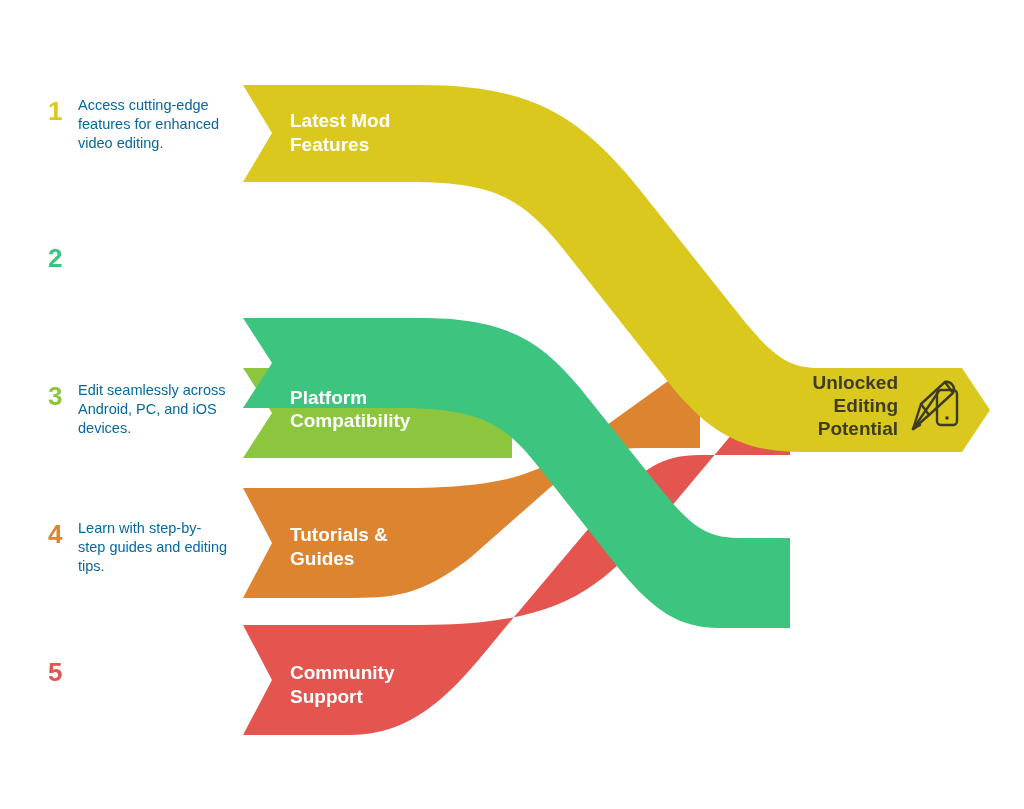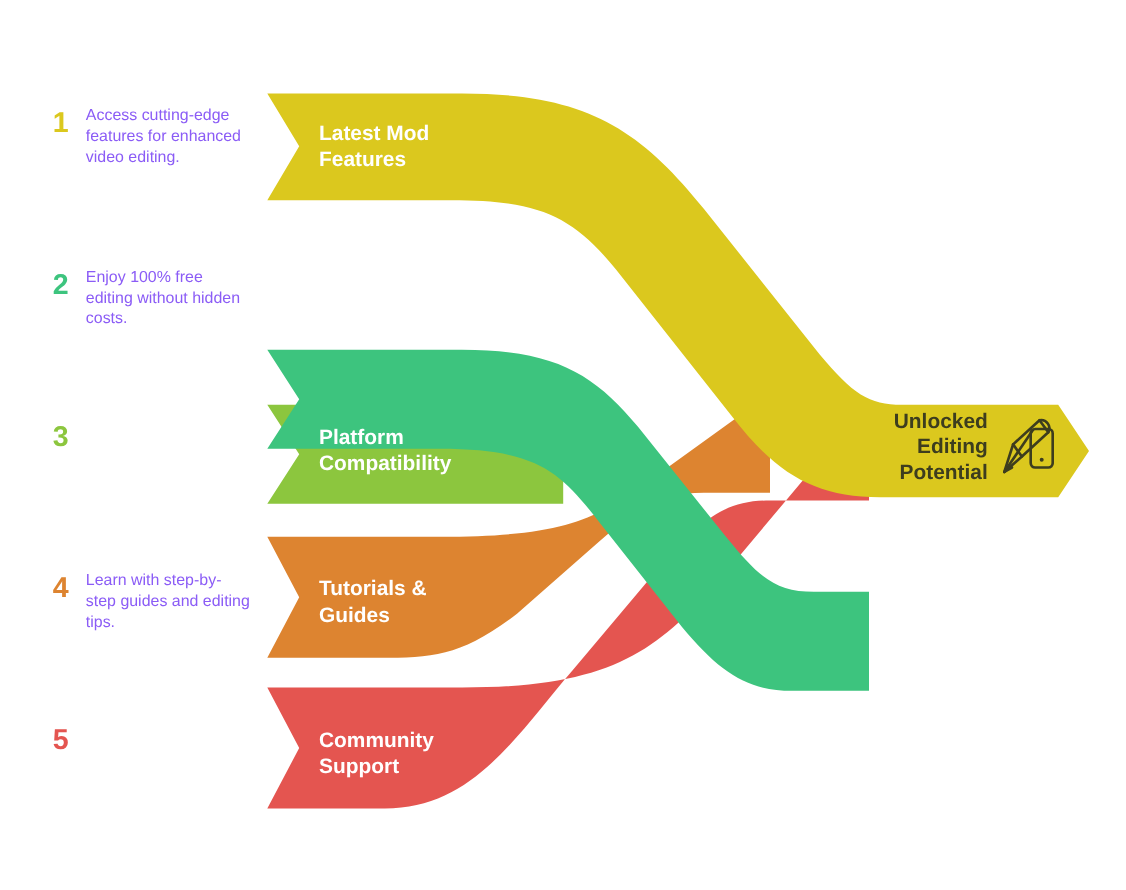--- a/index.html
+++ b/index.html
@@ -36,21 +36,21 @@
     font-weight: bold;
     line-height: 1;
     width: 18px;
     flex: 0 0 18px;
     text-align: left;
     margin-top: 2px;
   }
   .legend-desc {
     font-size: 14.5px;
     line-height: 1.32;
-    color: #8b5cf6;
+    color: #0369a1;
     width: 150px;
   }
   svg.flow {
     position: absolute;
     left: 0;
     top: 0;
     width: 1024px;
     height: 809px;
   }
   .band-label {
@@ -82,25 +82,25 @@
 
   <div class="legend-col">
 
     <div class="legend-row" style="top:96px;">
       <div class="legend-num" style="color:#DBC81E;">1</div>
       <div class="legend-desc">Access cutting-edge features for enhanced video editing.</div>
     </div>
 
     <div class="legend-row" style="top:243px;">
       <div class="legend-num" style="color:#3DC47E;">2</div>
-      <div class="legend-desc">Enjoy 100% free editing without hidden costs.</div>
     </div>
 
     <div class="legend-row" style="top:381px;">
       <div class="legend-num" style="color:#8CC63E;">3</div>
+      <div class="legend-desc">Edit seamlessly across Android, PC, and iOS devices.</div>
     </div>
 
     <div class="legend-row" style="top:519px;">
       <div class="legend-num" style="color:#DD8430;">4</div>
       <div class="legend-desc">Learn with step-by-step guides and editing tips.</div>
     </div>
 
     <div class="legend-row" style="top:657px;">
       <div class="legend-num" style="color:#E45550;">5</div>
     </div>

